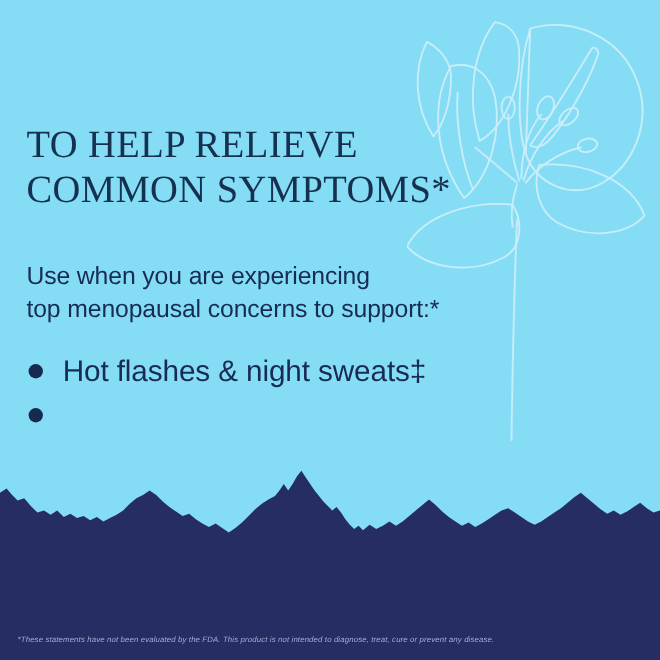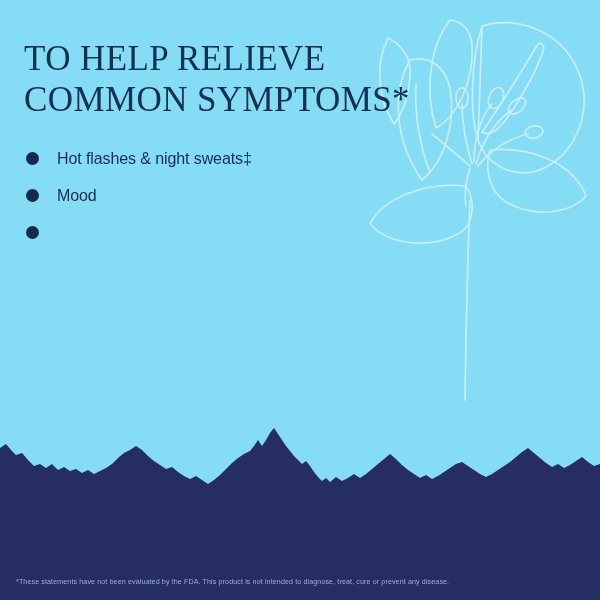--- a/index.html
+++ b/index.html
@@ -52,21 +52,21 @@
   }
 
   .headline {
     font-family: "Liberation Serif", "DejaVu Serif", serif;
     color: #16304F;
     font-size: 35px;
     line-height: 1.18;
     letter-spacing: 0.4px;
     font-weight: 400;
     margin: 0;
-    padding-top: 38px;
+    padding-top: 111px;
     white-space: pre-line;
   }
 
   .subhead {
     color: #172B55;
     font-size: 22.5px;
     line-height: 1.34;
     font-weight: 400;
     margin: 0;
     padding-top: 42px;
@@ -91,33 +91,34 @@
     flex: 0 0 auto;
     width: 13px;
     height: 13px;
     border-radius: 50%;
     background: #16294F;
     margin-right: 18px;
   }
 
   .bullet-label {
     color: #172B55;
-    font-size: 16px;
+    font-size: 27px;
     line-height: 1.2;
     letter-spacing: -0.1px;
   }
 
   
   .footnotes {
     position: absolute;
     left: 0;
     bottom: 0;
     width: 600px;
     z-index: 4;
     padding: 0 16px 12px 16px;
+    font-style: italic;
   }
 
   .footnote {
     color: #9FAFD2;
     font-size: 7.1px;
     line-height: 1.62;
     letter-spacing: 0.12px;
     margin: 0;
   }
 
@@ -179,32 +180,30 @@
       L408,50 L414,54 L420,58 L426,55 L432,59 L438,56 L444,52 L450,48 L456,44
       L462,42 L468,46 L474,50 L480,54 L486,57 L492,54 L498,50 L504,46 L510,42
       L516,37 L522,32 L528,28 L534,33 L540,38 L546,43 L552,47 L558,44 L564,48
       L570,45 L576,41 L582,37 L588,42 L594,46 L600,44
       L600,180 L0,180 Z"></path>
   </svg>
 
   <div class="content">
     <h1 class="headline">TO HELP RELIEVE
 COMMON SYMPTOMS*</h1>
+    <p class="subhead">Use when you are experiencing
+top menopausal concerns to support:*</p>
 
     <ul class="bullet-list">
       <li class="bullet-item">
         <span class="bullet-dot"></span>
         <span class="bullet-label">Hot flashes &amp; night sweats‡</span>
       </li>
       <li class="bullet-item">
         <span class="bullet-dot"></span>
-        <span class="bullet-label">Mood</span>
-      </li>
-      <li class="bullet-item">
-        <span class="bullet-dot"></span>
       </li>
     </ul>
   </div>
 
   <div class="footnotes">
     <p class="footnote">
       <span class="fn-mark">*</span><span>These statements have not been evaluated by the FDA. This product is not intended to diagnose, treat, cure or prevent any disease.</span>
     </p>
   </div>
 

